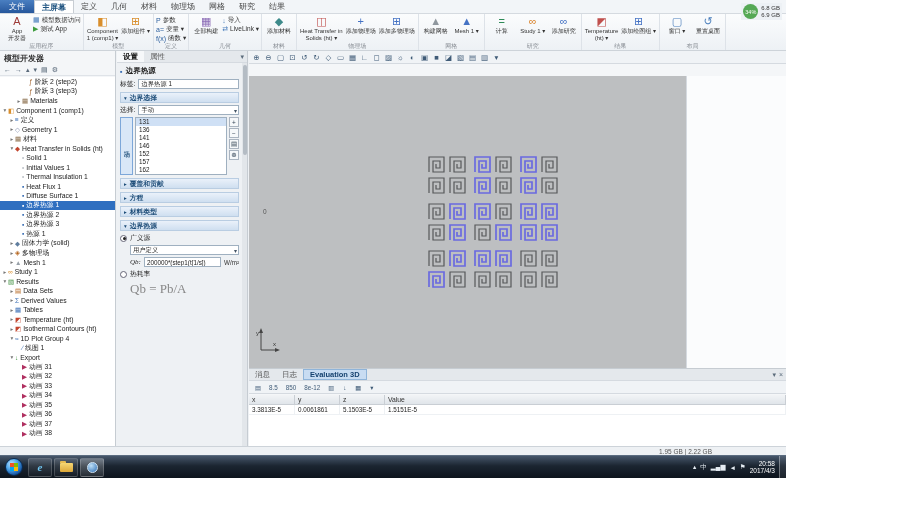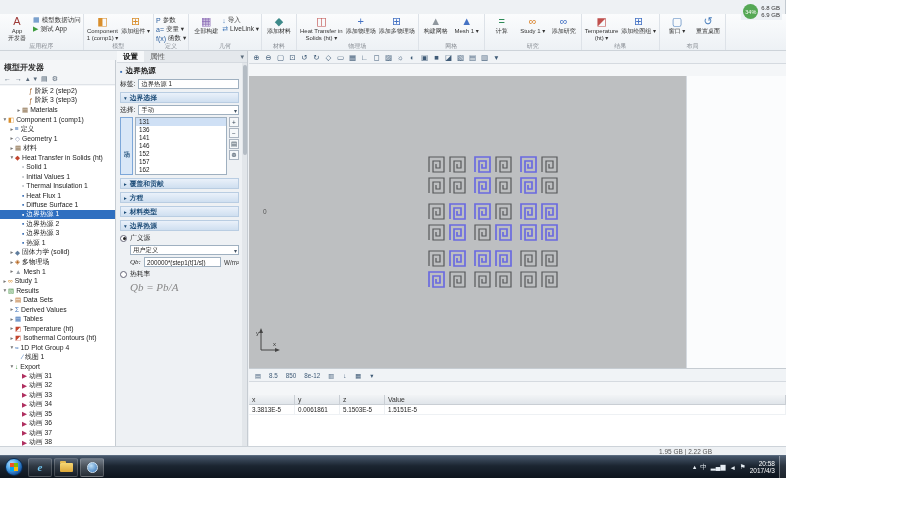--- a/index.html
+++ b/index.html
@@ -25,21 +25,21 @@
   .bigbtn .ic{font-size:11px;line-height:13px;}
   .bigbtn .tx{font-size:6px;line-height:6.5px;text-align:center;color:#333;white-space:pre-line;}
   .smallcol{display:flex;flex-direction:column;gap:1px;padding-top:1px;}
   .smallbtn{display:flex;align-items:center;gap:2px;font-size:6.5px;color:#333;height:8px;white-space:nowrap;}
   .smallbtn .ic{font-size:7px;}
   .perf{position:absolute;right:3px;top:3px;display:flex;align-items:center;gap:3px;background:#edf1f5;padding:1px 2px;}
   .donut{width:15px;height:15px;border-radius:50%;background:#55a855;color:#fff;font-size:5.5px;display:flex;align-items:center;justify-content:center;}
   .memtx{font-size:6px;color:#333;line-height:7px;text-align:right;}
 
   
-  .mb{position:absolute;left:0;top:60px;width:116px;height:395px;background:#f4f6f8;border-right:1px solid #c6ccd2;}
+  .mb{position:absolute;left:0;top:51px;width:116px;height:395px;background:#f4f6f8;border-right:1px solid #c6ccd2;}
   .mb-title{height:13px;font-size:8px;font-weight:bold;color:#333;padding:2px 4px 0;}
   .mb-tools{height:12px;display:flex;gap:4px;padding:0 4px;align-items:center;border-bottom:1px solid #dfe3e8;}
   .mb-tools span{font-size:7px;color:#5b6b7b;}
   .tree{position:absolute;top:26px;bottom:0;left:0;right:0;background:#fff;overflow:hidden;}
   .trow{height:9.5px;display:flex;align-items:center;font-size:6.8px;color:#222;white-space:nowrap;overflow:hidden;}
   .trow .exp{width:6px;font-size:5.5px;color:#777;text-align:center;flex:none;}
   .trow .tic{font-size:6.5px;margin-right:2px;flex:none;line-height:9px;}
   .trow.sel{background:#2f6fc0;color:#fff;}
 
   
@@ -63,21 +63,21 @@
   .selrow{display:flex;gap:2px;align-items:stretch;margin:2px 0;}
   .activebtn{width:13px;background:#d9e7f7;border:1px solid #7da7d9;color:#1f4e79;font-size:6.3px;display:flex;align-items:center;justify-content:center;writing-mode:vertical-lr;letter-spacing:1px;}
   .entlist{flex:1;background:#fff;border:1px solid #9fb0c0;height:58px;overflow:hidden;font-size:6.3px;}
   .ent{height:8px;line-height:8px;padding-left:3px;}
   .ent.sel{background:#cfe0f5;}
   .seltools{display:flex;flex-direction:column;gap:1px;}
   .seltools div{width:10px;height:10px;border:1px solid #aab4c0;background:#f6f8fa;font-size:6.5px;display:flex;align-items:center;justify-content:center;color:#345;}
   .radio{width:7px;height:7px;border:1px solid #667;border-radius:50%;background:#fff;display:inline-block;position:relative;flex:none;}
   .radio.on::after{content:"";position:absolute;left:1.5px;top:1.5px;width:3px;height:3px;border-radius:50%;background:#222;}
   .sym{font-family:"Liberation Serif","DejaVu Serif",serif;font-style:italic;font-size:7px;}
-  .formula{color:#888;font-family:"Liberation Serif","DejaVu Serif",serif;font-style:italic;font-size:11px;margin:2px 0 0 10px;}
+  .formula{color:#888;font-family:"Liberation Serif","DejaVu Serif",serif;font-size:13px;margin:2px 0 0 10px;}
   .unit{font-size:6.3px;color:#333;flex:none;}
 
   
   .gp{position:absolute;left:249px;top:51px;width:537px;height:317px;background:#f4f6f8;}
   .gp-toolbar{height:13px;display:flex;align-items:center;gap:1px;padding:0 2px;border-bottom:1px solid #d5dae0;background:#f0f3f6;}
   .gico{min-width:11px;height:11px;display:flex;align-items:center;justify-content:center;font-size:7.5px;color:#3f5b77;}
   .canvas{position:absolute;left:0;top:25px;width:437px;bottom:0;background:#bdbfc1;overflow:hidden;}
   .canvas-right{position:absolute;left:437px;top:25px;right:0;bottom:0;background:#fbfcfd;border-left:1px solid #d5dae0;}
   .zero{position:absolute;left:14px;top:132px;font-size:6.5px;color:#555;}
   .axis{position:absolute;left:6px;top:250px;}
@@ -112,20 +112,33 @@
   .tray span{font-size:6.5px;}
   .clock{text-align:right;color:#fff;font-size:6.5px;line-height:7.5px;margin:0 4px 0 4px;}
   .showdesk{width:7px;height:23px;border-left:1px solid rgba(255,255,255,0.35);background:rgba(255,255,255,0.07);}
 </style>
 </head>
 <body>
 
 <div class="screen">
   <div class="window">
 
+    <div class="tabrow">
+      <div class="filetab">文件</div>
+      <div class="rtabs">
+          <div class="rtab active">主屏幕</div>
+          <div class="rtab">定义</div>
+          <div class="rtab">几何</div>
+          <div class="rtab">材料</div>
+          <div class="rtab">物理场</div>
+          <div class="rtab">网格</div>
+          <div class="rtab">研究</div>
+          <div class="rtab">结果</div>
+        </div>
+    </div>
 
     <div class="ribbon">
       <div class="rgroups">
           <div class="rgroup">
             <div class="rgroup-body">
               <div class="bigbtn">
                 <div class="ic" style="color: rgb(158, 58, 56);">A</div>
                 <div class="tx">App
 开发器</div>
               </div>
@@ -663,20 +676,30 @@
             <path d="M1,16 V1 H16 V16 H5 V5 H12 V12 H8 V8" transform="translate(0,0)" fill="none" stroke="#56585a" stroke-width="1.2"></path>
             <path d="M1,16 V1 H16 V16 H5 V5 H12 V12 H8 V8" transform="translate(21,0)" fill="none" stroke="#56585a" stroke-width="1.2"></path>
             <path d="M1,16 V1 H16 V16 H5 V5 H12 V12 H8 V8" transform="translate(0,21)" fill="none" stroke="#56585a" stroke-width="1.2"></path>
             <path d="M1,16 V1 H16 V16 H5 V5 H12 V12 H8 V8" transform="translate(21,21)" fill="none" stroke="#56585a" stroke-width="1.2"></path>
           </svg>
         </div>
       <div class="canvas-right"></div>
     </div>
 
     <div class="cp">
+      <div class="cp-tabs">
+          <div class="ptab">消息</div>
+          <div class="ptab">日志</div>
+          <div class="ptab activeblue">Evaluation 3D</div>
+          <div class="tab-spacer"></div>
+          <div class="winctl">
+            <span>▾</span>
+            <span>×</span>
+          </div>
+        </div>
       <div class="cp-toolbar">
           <div class="cico">▤</div>
           <div class="cico">8.5</div>
           <div class="cico">850</div>
           <div class="cico">8e-12</div>
           <div class="cico">▥</div>
           <div class="cico">↓</div>
           <div class="cico">▦</div>
           <div class="cico">▾</div>
         </div>

